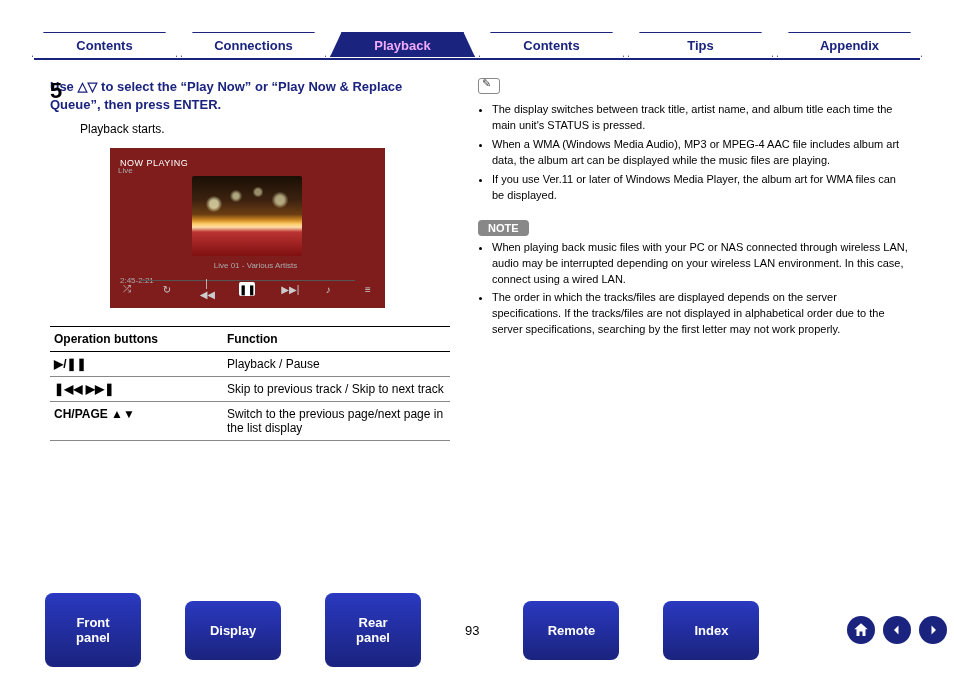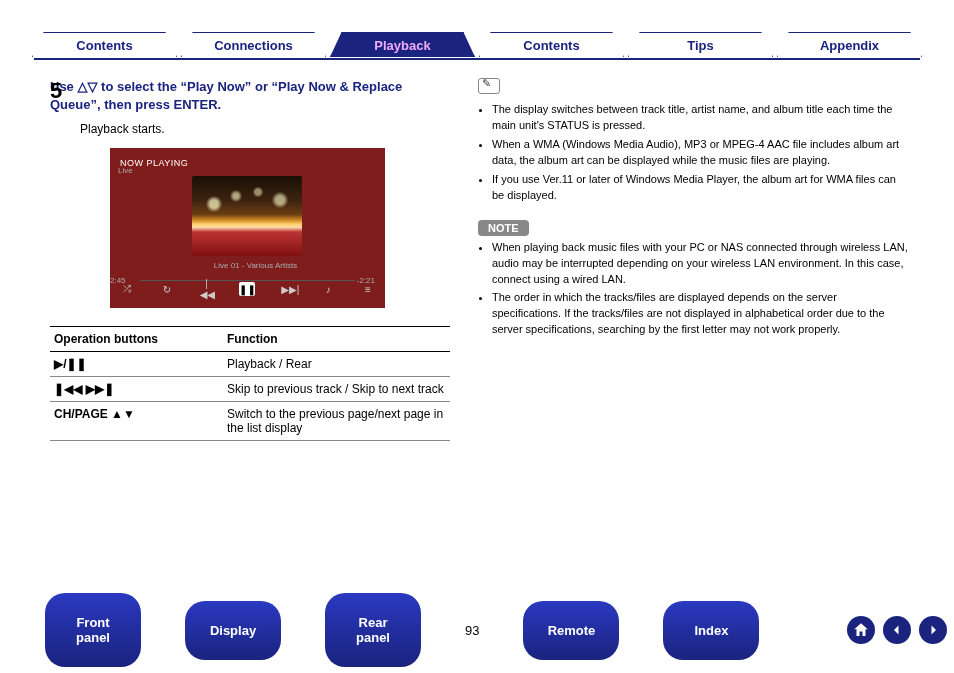--- a/index.html
+++ b/index.html
@@ -14,39 +14,39 @@
 .rightcol{flex:1;max-width:430px}
 .stepnum{font:bold 22px Arial;position:absolute;left:-0px;top:0}
 .steptitle{font:bold 13px/1.4 Arial;color:#1a237e;}
 .stepsub{font:12px Arial;margin:8px 0 12px 30px}
 .player{margin-left:60px;width:275px;height:160px;background:#7f1d1d;color:#fff;position:relative;padding:8px;box-sizing:border-box}
 .player-label{font:9px Arial;color:#fff;position:absolute;top:10px;left:10px;letter-spacing:.5px}
 .player-img{position:absolute;top:28px;left:82px;width:110px;height:80px;background:linear-gradient(180deg,#1a0f05 0%,#3c2210 30%,#6b3d12 48%,#cc8822 55%,#ffcc66 60%,#ffddaa 64%,#b33 70%,#801010 100%);border-radius:2px;overflow:hidden}
 .player-img::after{content:"";position:absolute;inset:0;background:radial-gradient(circle at 20% 35%,rgba(255,255,200,.7) 0 4%,transparent 8%),radial-gradient(circle at 40% 25%,rgba(255,255,200,.6) 0 3%,transparent 7%),radial-gradient(circle at 60% 20%,rgba(255,255,200,.5) 0 3%,transparent 6%),radial-gradient(circle at 80% 30%,rgba(255,255,200,.6) 0 4%,transparent 8%)}
 .player-album{position:absolute;top:18px;width:100%;text-align:left;font:8px Arial;color:#aaa}
 .player-track{position:absolute;top:113px;width:100%;text-align:center;font:8px Arial;color:#aaa}
-.player-times{position:absolute;top:128px;left:0;right:10px;display:flex;justify-content:space-between;font:8px Arial;color:#aaa}
+.player-times{position:absolute;top:128px;left:10px;right:10px;display:flex;font:8px Arial;color:#aaa}
 .player-bar{position:absolute;top:132px;left:30px;right:30px;height:1px;background:#555}
 .player-btns{position:absolute;bottom:8px;left:10px;right:10px;display:flex;justify-content:space-between;align-items:center;font:10px Arial;color:#ccc}
 .player-btns span{width:14px;text-align:center}
 .player-btns .pp{background:#fff;color:#000;width:16px;height:14px;display:flex;align-items:center;justify-content:center;border-radius:2px}
 
 .optable{width:400px;margin-top:18px;border-collapse:collapse;font:12px Arial}
 .optable th{border-top:1px solid #000;border-bottom:1px solid #000;padding:5px 4px;text-align:left}
 .optable th:last-child{text-align:left}
 .optable td{border-bottom:1px solid #888;padding:5px 4px;vertical-align:top}
 
 .tipicon{display:inline-block;width:20px;height:14px;border:1px solid #888;border-radius:3px;position:relative}
 .tipicon::after{content:"✎";position:absolute;top:-2px;left:3px;font-size:11px;color:#444}
 .bullets{margin:4px 0 14px 0;padding-left:14px}
 .bullets li{font:11px/1.45 Arial;margin-bottom:3px}
 .notebadge{display:inline-block;background:#888;color:#fff;font:bold 11px Arial;padding:2px 10px;border-radius:4px}
 
 .botnav{position:absolute;bottom:28px;left:45px;right:45px;height:30px;display:flex;align-items:center;gap:44px}
-.botnav .btn{background:linear-gradient(#2a39c0,#1a237e);color:#fff;font:bold 13px Arial;padding:22px 18px;border-radius:20px;cursor:pointer;min-width:60px;text-align:center}
+.botnav .btn{background:linear-gradient(#2a39c0,#1a237e);color:#fff;font:bold 13px Arial;padding:22px 18px;border-radius:8px;cursor:pointer;min-width:60px;text-align:center}
 .botnav .pageno{font:13px Arial;color:#000}
 .botnav .spacer{flex:1}
 .navicons{display:flex;gap:8px;align-items:center}
 .navicon{width:28px;height:28px;border-radius:50%;background:#1a237e;color:#fff;display:flex;align-items:center;justify-content:center;cursor:pointer;font-size:16px}
 .navicon svg{width:18px;height:18px;fill:#fff}
 </style>
 </head>
 <body>
 
 <div class="page">
@@ -92,21 +92,21 @@
       <table class="optable">
         <thead>
             <tr>
           <th style="width:165px">Operation buttons</th>
           <th>Function</th>
         </tr>
           </thead>
         <tbody>
           <tr>
               <td><b>▶/❚❚</b></td>
-              <td>Playback / Rear</td>
+              <td>Playback / Pause</td>
             </tr>
           <tr>
               <td><b>❚◀◀ ▶▶❚</b></td>
               <td>Skip to previous track / Skip to next track</td>
             </tr>
           <tr>
               <td><b>CH/PAGE ▲▼</b></td>
               <td>Switch to the previous page/next page in the list display</td>
             </tr>
         </tbody>

